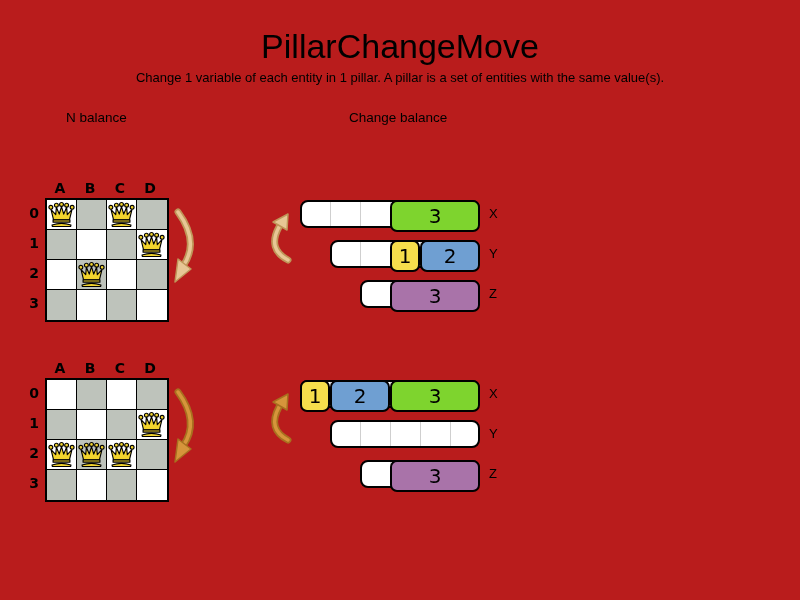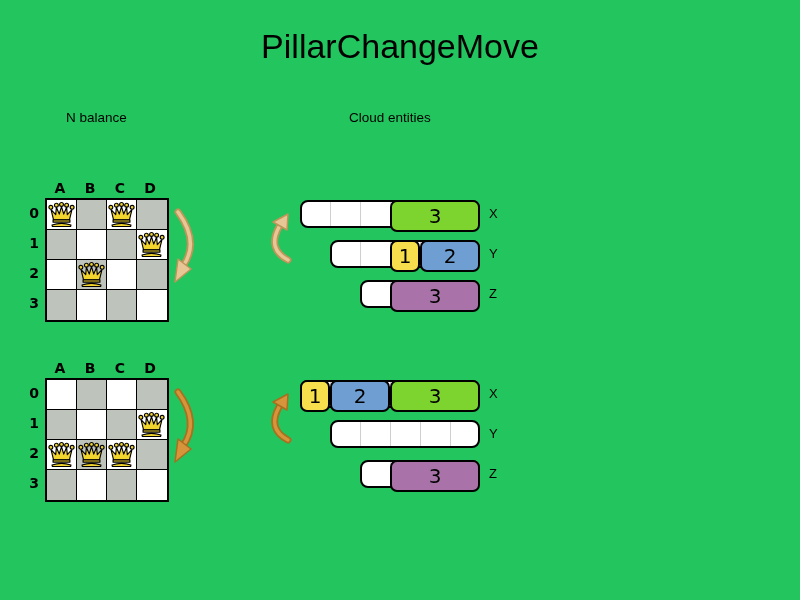--- a/index.html
+++ b/index.html
@@ -1,17 +1,17 @@
 <!DOCTYPE html>
 <html><head>
 <meta charset="utf-8">
 <style>
   html,body{margin:0;padding:0;background:#fff;width:800px;height:600px;overflow:hidden;
     font-family:"Liberation Sans",sans-serif;color:#000;}
-  .page{position:relative;width:800px;height:600px;background:#22c55e;}
+  .page{position:relative;width:800px;height:600px;background:#b91c1c;}
   .title{position:absolute;left:0;top:27px;width:800px;text-align:center;
     font-size:34px;line-height:38px;font-weight:400;}
   .subtitle{position:absolute;left:0;top:70px;width:800px;text-align:center;font-size:13px;}
   .section-label{position:absolute;top:110px;font-size:13.5px;}
   .section-label.nq{left:66px;}
   .section-label.cb{left:349px;}
 
   
   .board-wrap{position:absolute;left:25px;width:200px;height:150px;}
   .col-letter{position:absolute;top:0;width:30px;height:17px;line-height:17px;text-align:center;
@@ -36,23 +36,24 @@
   .computer-label{position:absolute;left:489px;width:24px;height:28px;line-height:28px;
     font-size:13px;}
   .arrow{position:absolute;}
 </style>
 </head>
 <body>
 
 <div class="page">
 
   <div class="title">PillarChangeMove</div>
+  <div class="subtitle">Change 1 variable of each entity in 1 pillar. A pillar is a set of entities with the same value(s).</div>
 
   <div class="section-label nq">N balance</div>
-  <div class="section-label cb">Cloud entities</div>
+  <div class="section-label cb">Change balance</div>
 
   <div class="board-wrap" style="top:180px">
       <div class="col-letter" style="left: 20px;">A</div>
       <div class="col-letter" style="left: 50px;">B</div>
       <div class="col-letter" style="left: 80px;">C</div>
       <div class="col-letter" style="left: 110px;">D</div>
       <div class="row-number" style="top: 18px;">0</div>
       <div class="row-number" style="top: 48px;">1</div>
       <div class="row-number" style="top: 78px;">2</div>
       <div class="row-number" style="top: 108px;">3</div>

